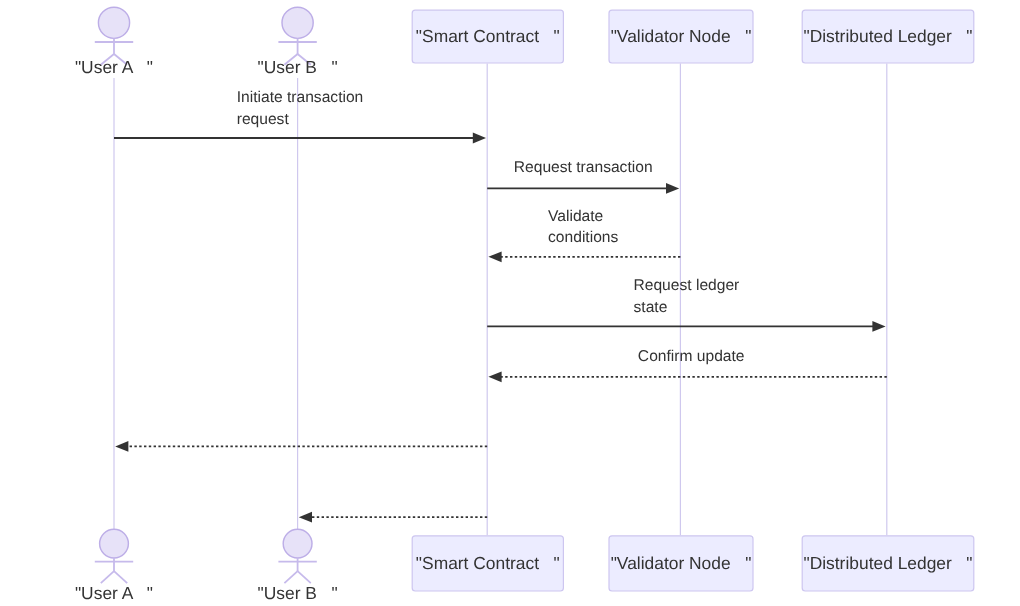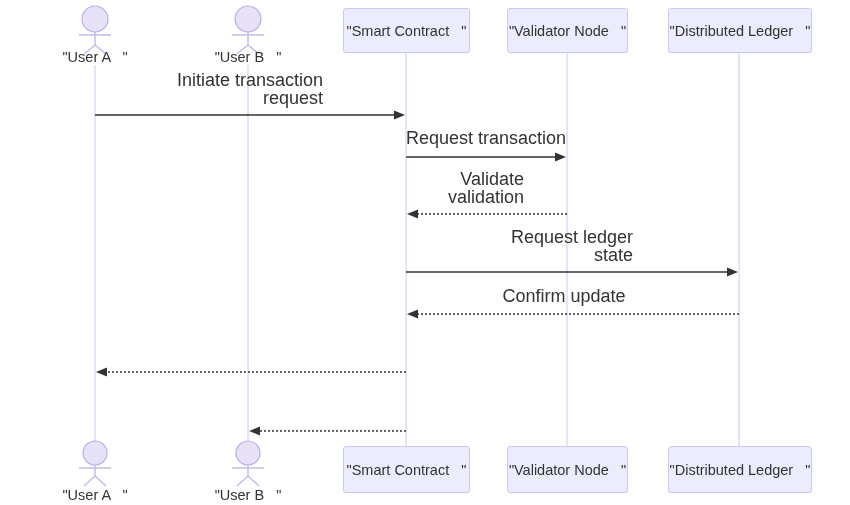--- a/index.html
+++ b/index.html
@@ -11,22 +11,22 @@
   .participant-box{
     position:absolute;background:#ECECFF;border:1px solid #CDC6F0;border-radius:3px;
     display:flex;align-items:center;justify-content:center;box-sizing:border-box;
     font-size:14.5px;color:#333333;white-space:pre;
   }
   .actor-label{
     position:absolute;transform:translateX(-50%);font-size:14.5px;color:#333333;
     white-space:pre;text-align:center;
   }
   .msg-label{
-    position:absolute;transform:translateX(-50%);font-size:18px;line-height:17.5px;
-    color:#333333;white-space:pre-line;text-align:right;
+    position:absolute;transform:translateX(-50%);font-size:13px;line-height:17.5px;
+    color:#333333;white-space:pre-line;text-align:left;
   }
   .lifeline{stroke:#CFC8EE;stroke-width:1;}
   .solid-line{stroke:#333333;stroke-width:1.6;fill:none;}
   .dotted-line{stroke:#333333;stroke-width:1.4;fill:none;stroke-dasharray:2,2;}
   .arrow-head{fill:#333333;stroke:none;}
   .actor-head{fill:#E7E2F8;stroke:#BDAEE7;stroke-width:1.2;}
   .actor-limb{stroke:#C6BAEB;stroke-width:1.5;fill:none;}
 </style>
 </head>
 <body>
@@ -111,18 +111,18 @@
 
   <div class="actor-label" style="left:95px;top:49px;">"User A   "</div>
   <div class="actor-label" style="left:248px;top:49px;">"User B   "</div>
   <div class="actor-label" style="left:95px;top:487px;">"User A   "</div>
   <div class="actor-label" style="left:248px;top:487px;">"User B   "</div>
 
   <div class="msg-label" style="left:250px;top:72px;">Initiate transaction
 request</div>
   <div class="msg-label" style="left:486px;top:130px;">Request transaction</div>
   <div class="msg-label" style="left:486px;top:171px;">Validate
-validation</div>
+conditions</div>
   <div class="msg-label" style="left:572px;top:229px;">Request ledger
 state</div>
-  <div class="msg-label" style="left:564px;top:288px;">Confirm update</div>
+  <div class="msg-label" style="left:576px;top:288px;">Confirm update</div>
 
 </div>
 
 </body></html>

